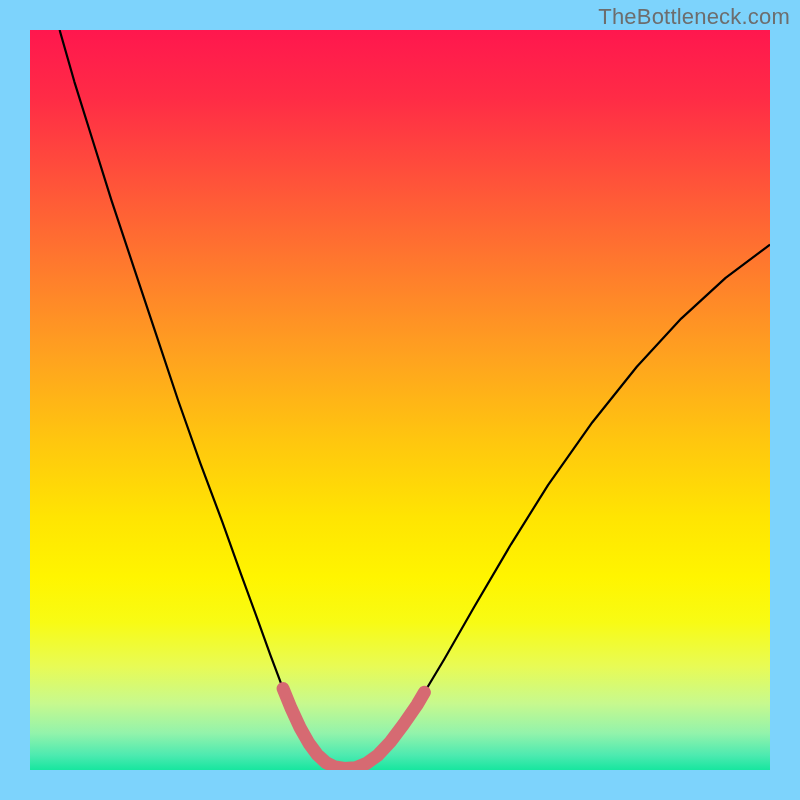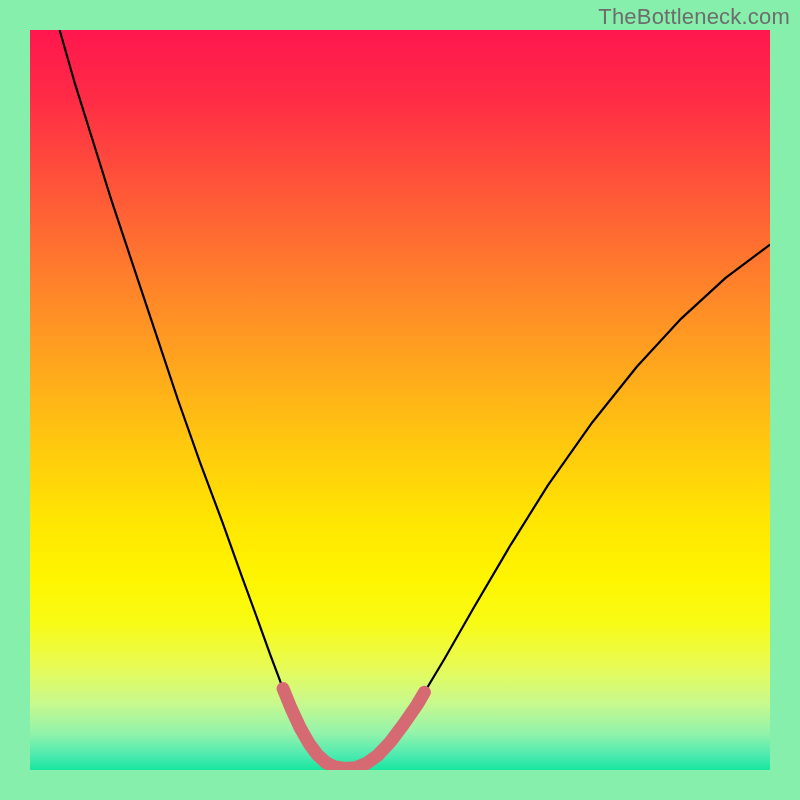--- a/index.html
+++ b/index.html
@@ -9,21 +9,21 @@
     height: 800px;
     background: #000;
     overflow: hidden;
     font-family: Arial, Helvetica, sans-serif;
   }
   .frame {
     position: absolute;
     top: 0; left: 0;
     width: 800px;
     height: 800px;
-    background: #86efac;
+    background: #7dd3fc;
   }
   .watermark {
     position: absolute;
     top: 4px;
     right: 10px;
     color: #6d6d6d;
     font-size: 22px;
     font-weight: 400;
     letter-spacing: 0.2px;
     user-select: none;

